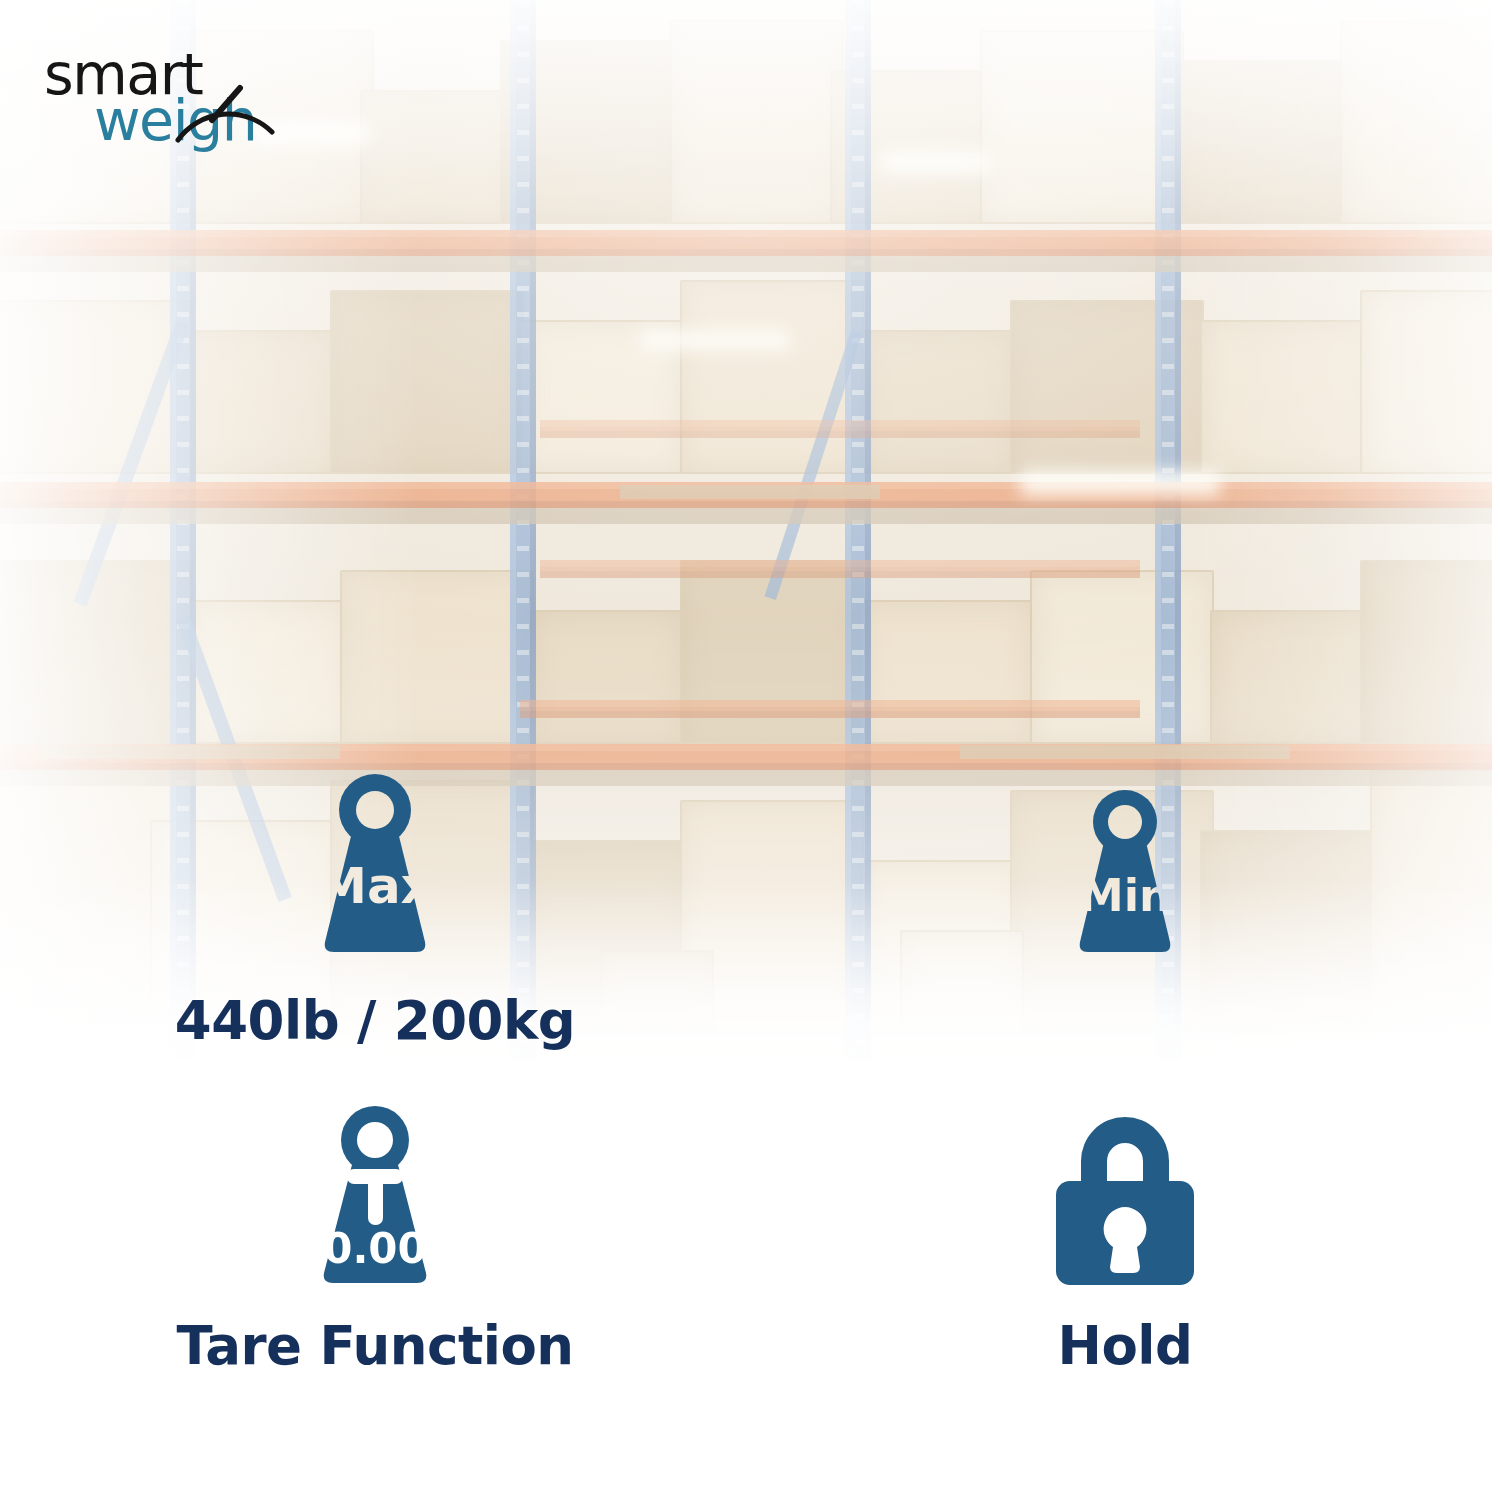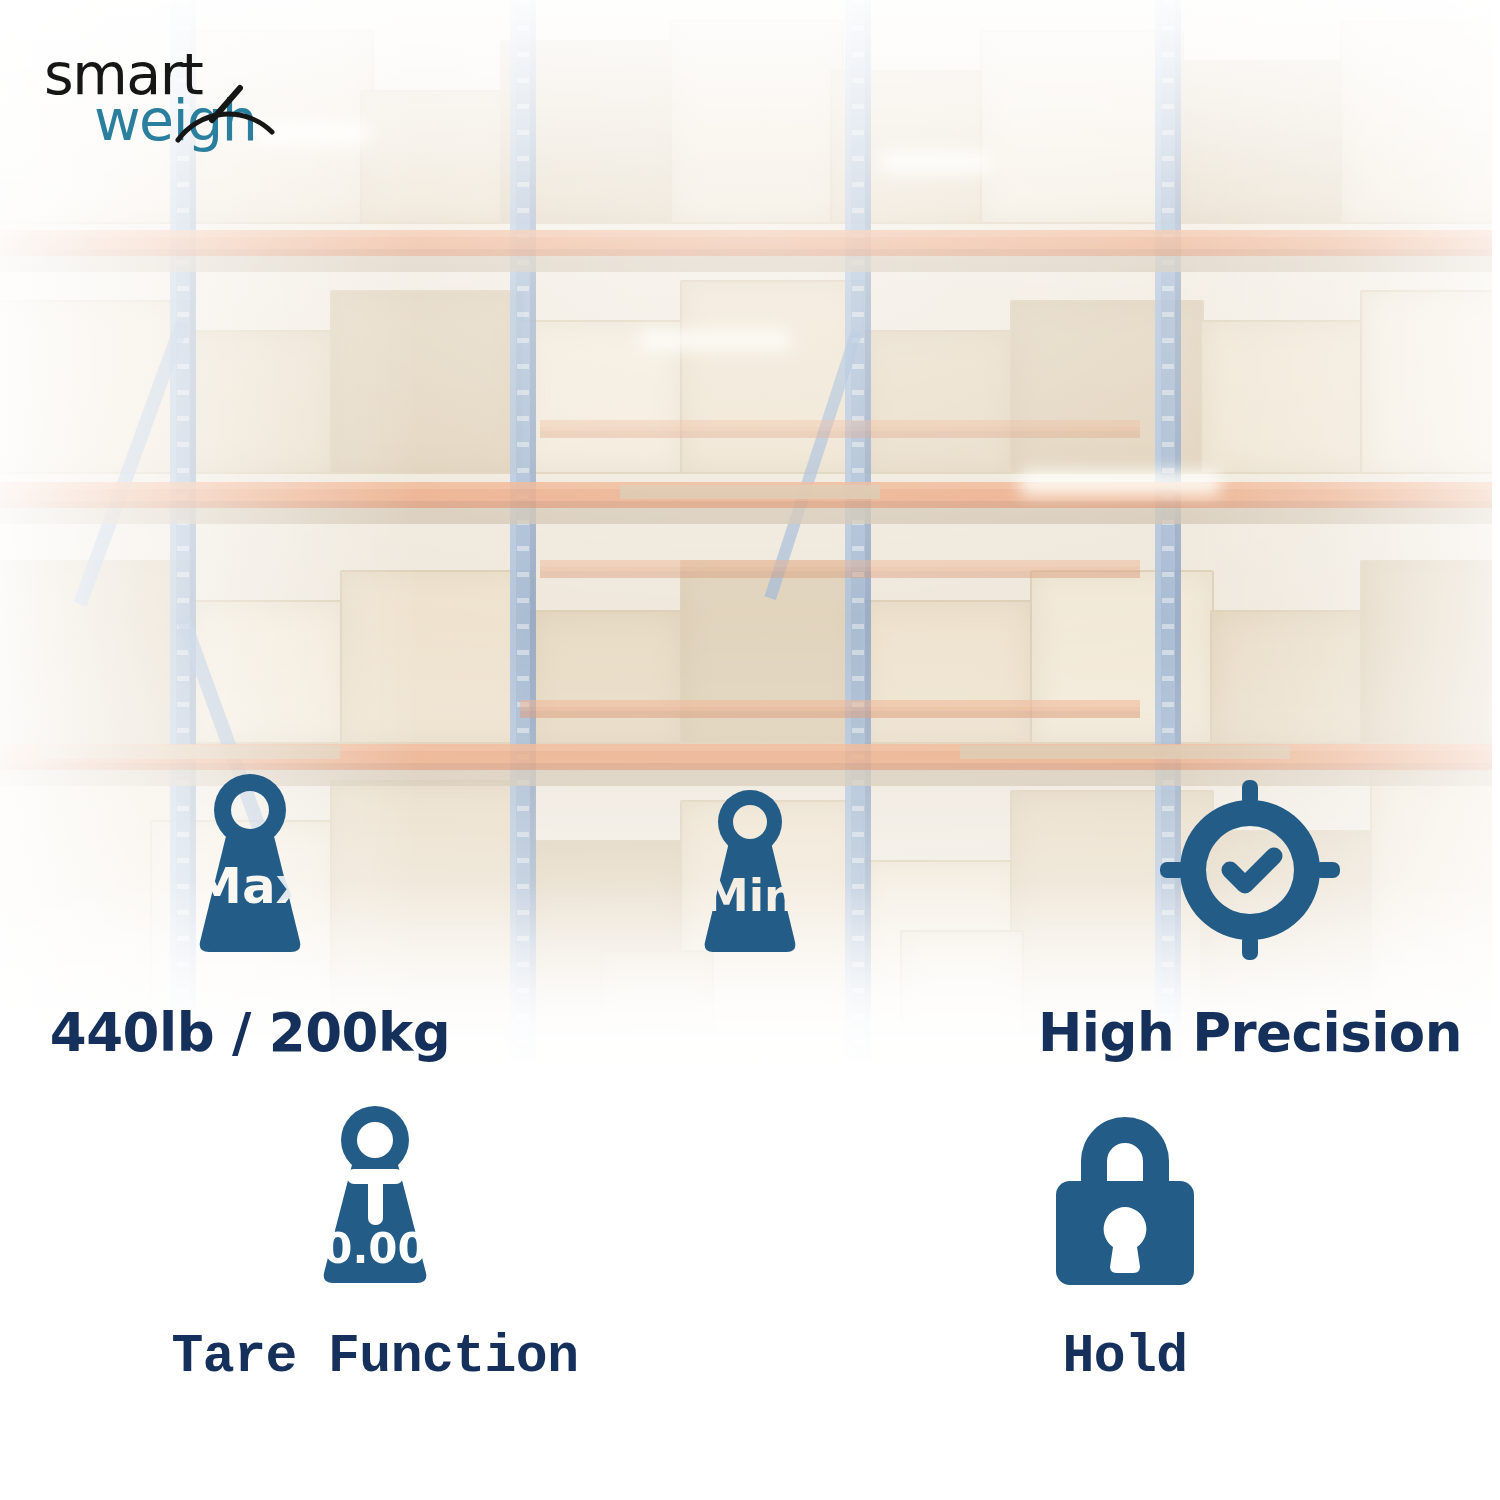--- a/index.html
+++ b/index.html
@@ -72,25 +72,25 @@
      color:#ffffff;letter-spacing:-0.6px;
      text-shadow:0 2px 10px rgba(90,80,70,.55), 0 0 26px rgba(255,255,255,.35);}
   .subtitle span{display:block;}
 
   
   .features{position:absolute;left:0;top:770px;width:1500px;}
   .frow{display:flex;width:1500px;}
   .fcell{flex:1;display:flex;flex-direction:column;align-items:center;}
   .ficon{height:200px;display:flex;align-items:flex-end;justify-content:center;}
   .ficon.small{height:200px;}
-  .flabel{margin-top:36px;font-family:"DejaVu Sans",sans-serif;font-weight:bold;
+  .flabel{margin-top:24px;font-family:"DejaVu Sans",sans-serif;font-weight:bold;
      font-size:53px;line-height:1;color:#16305c;letter-spacing:-0.5px;
      text-shadow:0 0 16px rgba(255,255,255,.95),0 0 30px rgba(255,255,255,.9),0 2px 3px rgba(255,255,255,.9);}
   .row2{position:absolute;left:0;top:1095px;width:1500px;}
-  .row2 .flabel{font-family:Liberation Mono, monospace;}
+  .row2 .flabel{}
 </style>
 </head>
 <body>
 
 <div id="page">
 
   <div class="bg-scene">
     <div class="bg-wall"></div>
 
     <div class="boxes">
@@ -219,36 +219,20 @@
               </mask>
             </defs>
             <g mask="url(#minmask)" fill="#225c87">
               <circle cx="100" cy="52" r="32"></circle>
               <path d="M80 68 L120 68 L145 172 Q147 182 137 182 L63 182 Q53 182 55 172 Z"></path>
             </g>
           </svg>
         </div>
       </div>
 
-      <div class="fcell">
-        <div class="ficon">
-          <svg width="200" height="200" viewBox="0 0 200 200">
-            <g fill="#225c87">
-              <rect x="92" y="10" width="16" height="26" rx="7"></rect>
-              <rect x="92" y="164" width="16" height="26" rx="7"></rect>
-              <rect x="10" y="92" width="26" height="16" rx="7"></rect>
-              <rect x="164" y="92" width="26" height="16" rx="7"></rect>
-              <path d="M100 30 A70 70 0 1 0 100 170 A70 70 0 1 0 100 30 Z
-                       M100 56 A44 44 0 1 1 100 144 A44 44 0 1 1 100 56 Z" fill-rule="evenodd"></path>
-              <path d="M80 100 L95 115 L124 86" fill="none" stroke="#225c87" stroke-width="17" stroke-linecap="round" stroke-linejoin="round"></path>
-            </g>
-          </svg>
-        </div>
-        <div class="flabel">High Precision</div>
-      </div>
 
     </div>
   </div>
 
   <div class="row2">
     <div class="frow">
 
       <div class="fcell">
         <div class="ficon small">
           <svg width="190" height="190" viewBox="0 0 190 190">

